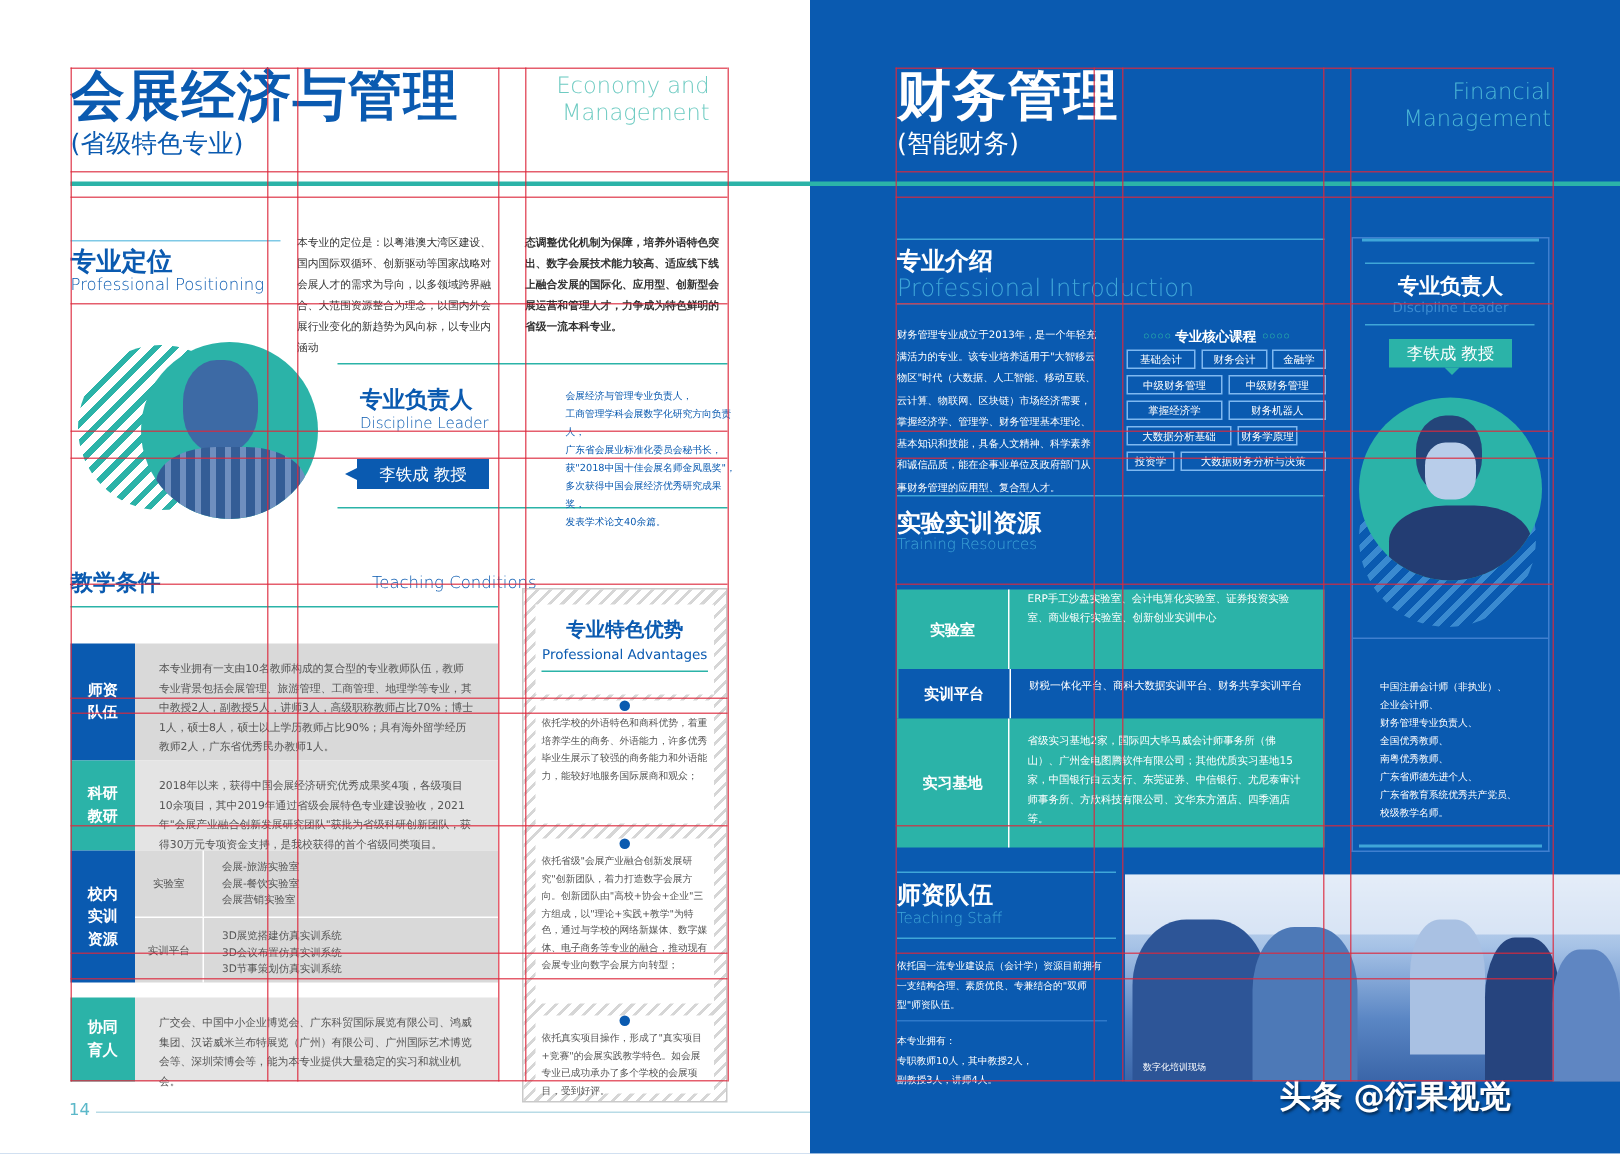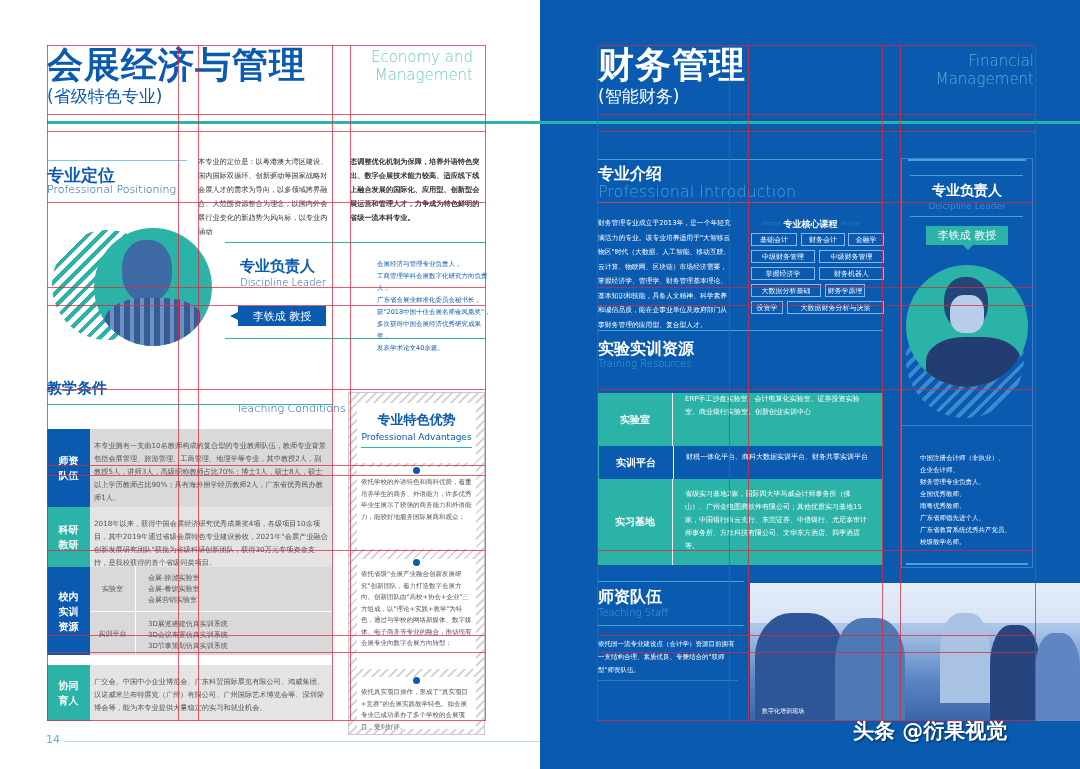--- a/index.html
+++ b/index.html
@@ -27,21 +27,21 @@
   .body-white { font-size: 7.2px; line-height: 15px; color: #ffffff; }
 
   .circle { position: absolute; border-radius: 50%; overflow: hidden; }
   .stripes { background: repeating-linear-gradient(135deg, #2bb3a8 0 4px, transparent 4px 9px); border-radius: 50%; position: absolute; }
 
   .tag { position: absolute; color: #fff; font-size: 11px; font-weight: bold; display: flex; align-items: center; justify-content: center; }
 
   
   .tbl-row { position: absolute; left: 47px; width: 285px; }
   .tbl-label { position: absolute; left: 0; top: 0; bottom: 0; width: 43px; color: #fff; font-weight: bold; font-size: 10px; display: flex; align-items: center; justify-content: center; text-align: center; line-height: 15px; }
-  .tbl-body { position: absolute; left: 43px; right: 0; top: 0; bottom: 0; background: #d9d9d9; padding: 10px 4px; }
+  .tbl-body { position: absolute; left: 43px; right: 0; top: 0; bottom: 0; background: #d9d9d9; padding: 10px 16px; }
   .blue { background: #0a5ab0; }
   .teal { background: #2bb3a8; }
 
   .adv-box { position: absolute; left: 348px; top: 392px; width: 137px; height: 343px;
     border: 1px solid #c9c9c9;
     background: repeating-linear-gradient(135deg, #d6d6d6 0 2px, #ffffff 2px 6px); }
   .adv-inner { position: absolute; left: 8px; right: 8px; background: #ffffff; }
   .dot { position: absolute; left: 50%; width: 7px; height: 7px; margin-left: -3.5px; border-radius: 50%; background: #0a5ab0; }
 
   .course { position: absolute; height: 13px; border: 1px solid #7fb8f0; color: #fff; font-size: 7px; display: flex; align-items: center; justify-content: center; }
@@ -84,21 +84,21 @@
   <div class="abs" style="left:377px;top:258px;width:115px;font-size:6.5px;line-height:12px;color:#0a5ab0;">
     <div>会展经济与管理专业负责人，</div>
     <div>工商管理学科会展数字化研究方向负责人，</div>
     <div>广东省会展业标准化委员会秘书长，</div>
     <div>获"2018中国十佳会展名师金凤凰奖"，</div>
     <div>多次获得中国会展经济优秀研究成果奖，</div>
     <div>发表学术论文40余篇。</div>
   </div>
 
   <div class="abs sec-cn" style="left:47px;top:381px;font-size:15px;">教学条件</div>
-  <div class="abs sec-en" style="left:236px;top:383px;font-size:11px;font-weight:300;margin-top:20px;">Teaching Conditions</div>
+  <div class="abs sec-en" style="left:248px;top:383px;font-size:11px;font-weight:300;">Teaching Conditions</div>
   <div class="abs" style="left:47px;top:404px;width:285px;height:1px;background:#2bb3a8;"></div>
 
   <div class="tbl-row" style="top:429px;height:78px;">
     <div class="tbl-label blue" style="white-space:pre-line;">师资
 队伍</div>
     <div class="tbl-body body-small" style="color:#555;line-height:13px;">本专业拥有一支由10名教师构成的复合型的专业教师队伍，教师专业背景包括会展管理、旅游管理、工商管理、地理学等专业，其中教授2人，副教授5人，讲师3人，高级职称教师占比70%；博士1人，硕士8人，硕士以上学历教师占比90%；具有海外留学经历教师2人，广东省优秀民办教师1人。</div>
   </div>
   <div class="tbl-row" style="top:507px;height:60px;">
     <div class="tbl-label teal" style="white-space:pre-line;">科研
 教研</div>
@@ -231,20 +231,25 @@
     <div class="lab-label">实习基地</div>
     <div class="lab-body" style="padding-top:9px;">省级实习基地2家，国际四大毕马威会计师事务所（佛山）、广州金电图腾软件有限公司；其他优质实习基地15家，中国银行白云支行、东莞证券、中信银行、尤尼泰审计师事务所、方欣科技有限公司、文华东方酒店、四季酒店等。</div>
   </div>
 
   <div class="abs" style="left:58px;top:581px;width:146px;height:1px;background:#3fa6d8;"></div>
   <div class="abs sec-cn" style="left:58px;top:589px;color:#fff;font-size:16px;">师资队伍</div>
   <div class="abs sec-en" style="left:58px;top:608px;color:#3fa6d8;font-weight:300;font-size:10px;">Teaching Staff</div>
   <div class="abs" style="left:58px;top:625px;width:146px;height:1px;background:#3fa6d8;"></div>
   <div class="abs" style="left:58px;top:638px;width:138px;font-size:6.5px;line-height:13px;color:#fff;">依托国一流专业建设点（会计学）资源目前拥有一支结构合理、素质优良、专兼结合的"双师型"师资队伍。</div>
   <div class="abs" style="left:58px;top:680px;width:140px;height:1px;background:#2f79c9;"></div>
+  <div class="abs" style="left:58px;top:688px;font-size:6.5px;line-height:13px;color:#fff;">
+    <div>本专业拥有：</div>
+    <div>专职教师10人，其中教授2人，</div>
+    <div>副教授3人，讲师4人。</div>
+  </div>
 
   <div class="abs photo-bg" style="left:210px;top:583px;width:330px;height:138px;overflow:hidden;">
     <div style="position:absolute;left:0;top:0;width:330px;height:40px;background:#e8f0fa;opacity:.7;"></div>
     <div style="position:absolute;left:5px;top:30px;width:90px;height:110px;border-radius:40% 40% 0 0;background:#2d5597;"></div>
     <div style="position:absolute;left:85px;top:35px;width:70px;height:105px;border-radius:40% 40% 0 0;background:#4d79b7;"></div>
     <div style="position:absolute;left:190px;top:30px;width:50px;height:90px;border-radius:40% 40% 0 0;background:#a9c1e3;"></div>
     <div style="position:absolute;left:240px;top:42px;width:50px;height:100px;border-radius:40% 40% 0 0;background:#26447e;"></div>
     <div style="position:absolute;left:285px;top:50px;width:45px;height:90px;border-radius:40% 40% 0 0;background:#5f86c2;"></div>
     <div style="position:absolute;left:12px;top:124px;font-size:6px;color:#fff;">数字化培训现场</div>
   </div>

